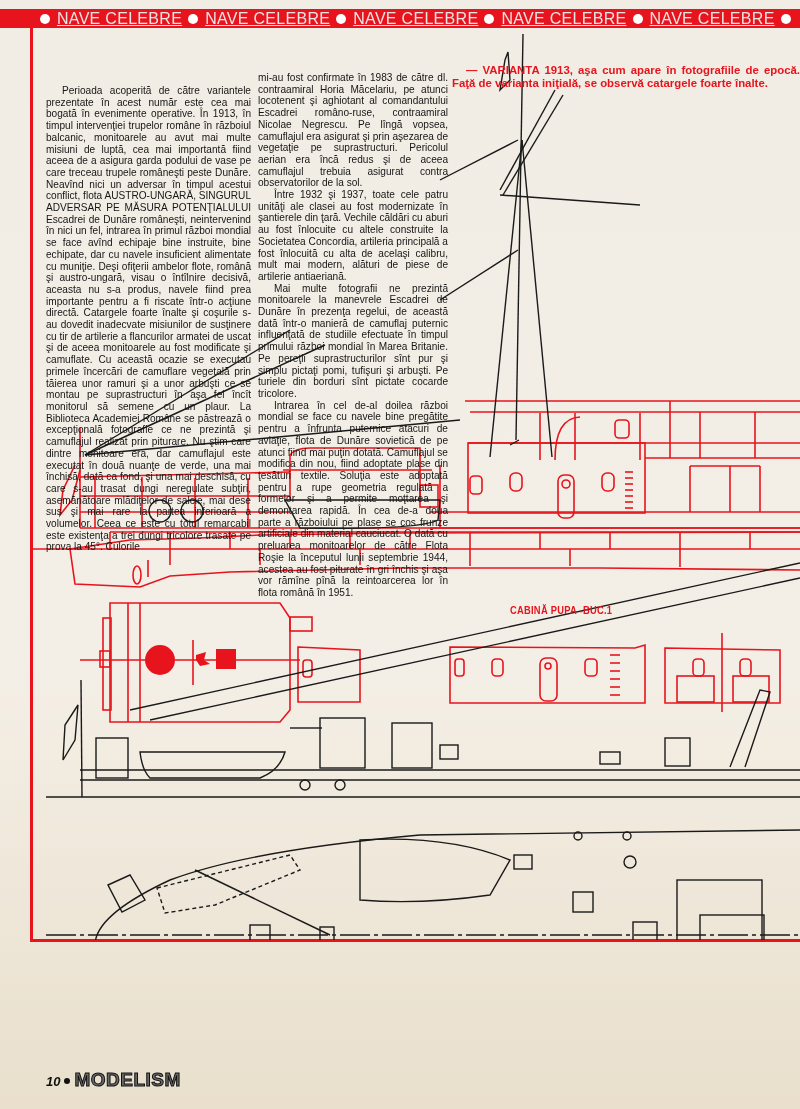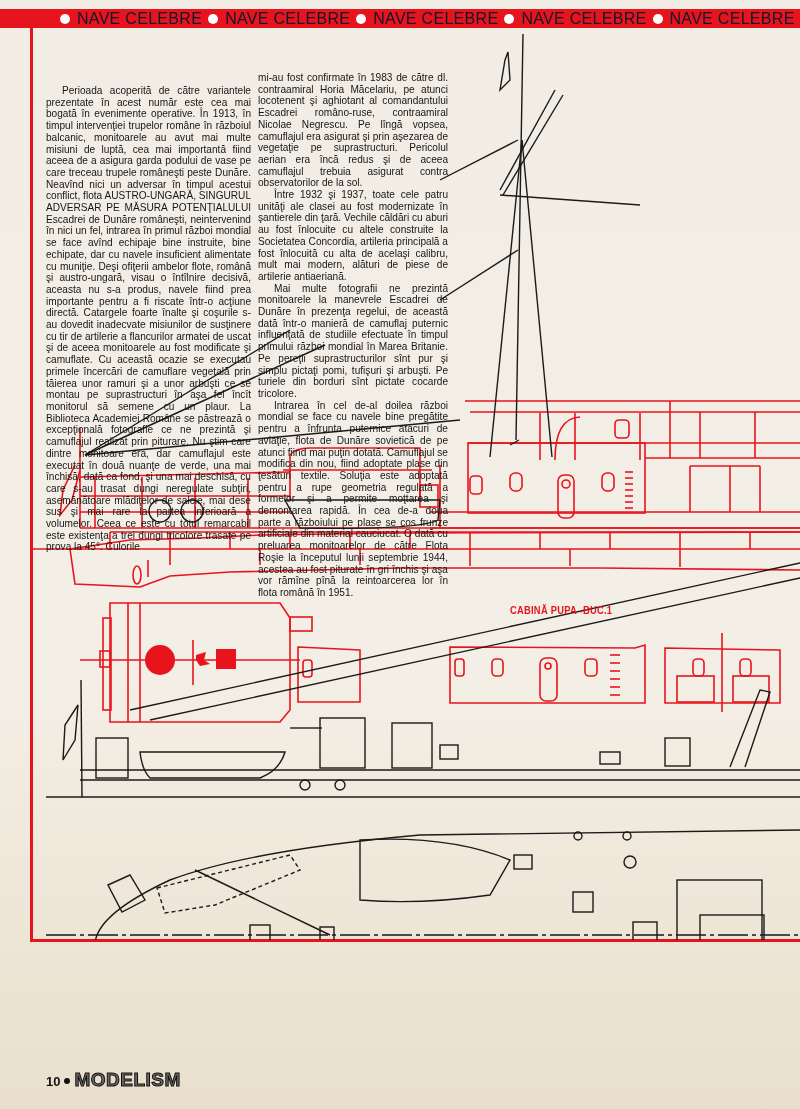--- a/index.html
+++ b/index.html
@@ -1,32 +1,32 @@
 <!DOCTYPE html>
 <html><head>
 <meta charset="utf-8">
 <style>
   html, body { margin:0; padding:0; }
   body { width:800px; height:1109px; background:#efe8dc; position:relative; overflow:hidden; font-family:"Liberation Sans", sans-serif; }
   .page { position:absolute; left:0; top:0; width:800px; height:1109px; background:linear-gradient(180deg,#f2ede4 0%,#f4efe6 60%,#e9dfcc 100%); }
-  .banner { position:absolute; left:0; top:9px; width:800px; height:19px; background:#e8141d; color:#0f172a; font-size:16px; line-height:19px; letter-spacing:0.3px; white-space:nowrap; overflow:hidden; padding-left:60px; box-sizing:border-box; }
+  .banner { position:absolute; left:0; top:9px; width:800px; height:19px; background:#e8141d; color:#e5e5e5; font-size:16px; line-height:19px; letter-spacing:0.3px; white-space:nowrap; overflow:hidden; padding-left:40px; box-sizing:border-box;text-decoration:underline; }
   .banner span { margin-right:6px; }
   .banner .dot { display:inline-block; width:10px; height:10px; border-radius:50%; background:#fff; vertical-align:middle; margin:0 7px 2px 0; }
   .frame-left { position:absolute; left:30px; top:28px; width:3px; height:913px; background:#e8141d; }
   .frame-bottom { position:absolute; left:30px; top:939px; width:770px; height:3px; background:#e8141d; }
   .col { position:absolute; font-size:10.1px; line-height:11.7px; color:#151515; text-align:justify; font-weight:500;margin-top:34px; }
   .col p { margin:0; text-indent:16px; }
   .col1 { left:46px; top:51px; width:205px; }
   .col2 { left:258px; top:38px; width:190px; }
   .caption { position:absolute; left:452px; top:64px; width:348px; font-size:11.4px; line-height:12.5px; font-weight:700; color:#e8141d; text-align:justify; }
   .caption p { margin:0; text-indent:14px; }
   .drawing { position:absolute; left:33px; top:28px; }
   .label-cabina { position:absolute; left:510px; top:604px; font-size:11px; font-weight:700; color:#e8141d; letter-spacing:0.3px; transform:scaleX(0.85); transform-origin:left; }
   .footer { position:absolute; left:46px; top:1069px; font-size:14px; font-weight:700; color:#111; }
-  .footer .num { font-size:13px; }
+  .footer .num { font-size:13px;font-style:italic; }
   .footer .bullet { display:inline-block; width:6px; height:6px; border-radius:50%; background:#111; margin:0 4px 2px 4px; vertical-align:middle; }
   .footer .brand { font-size:19px; font-weight:900; color:#222; letter-spacing:0.5px; -webkit-text-stroke:1px #111; color:#6a6a6a;text-align:center; }
 </style>
 </head>
 <body>
 
 <div class="page">
 
   <div class="banner" id="banner"><span class="dot"></span><span>NAVE CELEBRE</span><span class="dot"></span><span>NAVE CELEBRE</span><span class="dot"></span><span>NAVE CELEBRE</span><span class="dot"></span><span>NAVE CELEBRE</span><span class="dot"></span><span>NAVE CELEBRE</span><span class="dot"></span></div>
 
@@ -223,19 +223,22 @@
     <p>Perioada acoperită de către variantele prezentate în acest număr este cea mai bogată în evenimente operative. În 1913, în timpul intervenţiei trupelor române în războiul balcanic, monitoarele au avut mai multe misiuni de luptă, cea mai importantă fiind aceea de a asigura garda podului de vase pe care treceau trupele româneşti peste Dunăre. Neavînd nici un adversar în timpul acestui conflict, flota AUSTRO-UNGARĂ, SINGURUL ADVERSAR PE MĂSURA POTENŢIALULUI Escadrei de Dunăre româneşti, neintervenind în nici un fel, intrarea în primul război mondial se face avînd echipaje bine instruite, bine echipate, dar cu navele insuficient alimentate cu muniţie. Deşi ofiţerii ambelor flote, română şi austro-ungară, visau o întîlnire decisivă, aceasta nu s-a produs, navele fiind prea importante pentru a fi riscate într-o acţiune directă. Catargele foarte înalte şi coşurile s-au dovedit inadecvate misiunilor de susţinere cu tir de artilerie a flancurilor armatei de uscat şi de aceea monitoarele au fost modificate şi camuflate. Cu această ocazie se executau primele încercări de camuflare vegetală prin tăierea unor ramuri şi a unor arbuşti ce se montau pe suprastructuri în aşa fel încît monitorul să semene cu un plaur. La Biblioteca Academiei Române se păstrează o excepţională fotografie ce ne prezintă şi camuflajul realizat prin piturare. Nu ştim care dintre monitoare era, dar camuflajul este executat în două nuanţe de verde, una mai închisă, dată ca fond, şi una mai deschisă, cu care s-au trasat dungi neregulate subţiri, asemănătoare mlădiţelor de salcie, mai dese sus şi mai rare la partea inferioară a volumelor. Ceea ce este cu totul remarcabil este existenţa a trei dungi tricolore trasate pe prova la 45°. Culorile</p>
   </div>
 
   <div class="col col2">
     <p style="text-indent:0">mi-au fost confirmate în 1983 de către dl. contraamiral Horia Măcelariu, pe atunci locotenent şi aghiotant al comandantului Escadrei româno-ruse, contraamiral Nicolae Negrescu. Pe lîngă vopsea, camuflajul era asigurat şi prin aşezarea de vegetaţie pe suprastructuri. Pericolul aerian era încă redus şi de aceea camuflajul trebuia asigurat contra observatorilor de la sol.</p>
     <p>Între 1932 şi 1937, toate cele patru unităţi ale clasei au fost modernizate în şantierele din ţară. Vechile căldări cu aburi au fost înlocuite cu altele construite la Societatea Concordia, artileria principală a fost înlocuită cu alta de acelaşi calibru, mult mai modern, alături de piese de artilerie antiaeriană.</p>
     <p>Mai multe fotografii ne prezintă monitoarele la manevrele Escadrei de Dunăre în prezenţa regelui, de această dată într-o manieră de camuflaj puternic influenţată de studiile efectuate în timpul primului război mondial în Marea Britanie. Pe pereţii suprastructurilor sînt pur şi simplu pictaţi pomi, tufişuri şi arbuşti. Pe turiele din borduri sînt pictate cocarde tricolore.</p>
     <p>Intrarea în cel de-al doilea război mondial se face cu navele bine pregătite pentru a înfrunta puternice atacuri de aviaţie, flota de Dunăre sovietică de pe atunci fiind mai puţin dotată. Camuflajul se modifica din nou, fiind adoptate plase din ţesături textile. Soluţia este adoptată pentru a rupe geometria regulată a formelor şi a permite moţtarea şi demontarea rapidă. În cea de-a doua parte a războiului pe plase se cos frunze artificiale din material cauciucat. O dată cu preluarea monitoarelor de către Flota Roşie la începutul lunii septembrie 1944, acestea au fost piturate în gri închis şi aşa vor rămîne pînă la reintoarcerea lor în flota română în 1951.</p>
   </div>
 
+  <div class="caption">
+    <p>— VARIANTA 1913, aşa cum apare în fotografiile de epocă. Faţă de varianta iniţială, se observă catargele foarte înalte.</p>
+  </div>
 
   <div class="label-cabina">CABINĂ PUPA -BUC.1</div>
 
   <div class="footer">
     <span class="num">10</span><span class="bullet"></span><span class="brand">MODELISM</span>
   </div>
 </div>
 
 </body></html>

